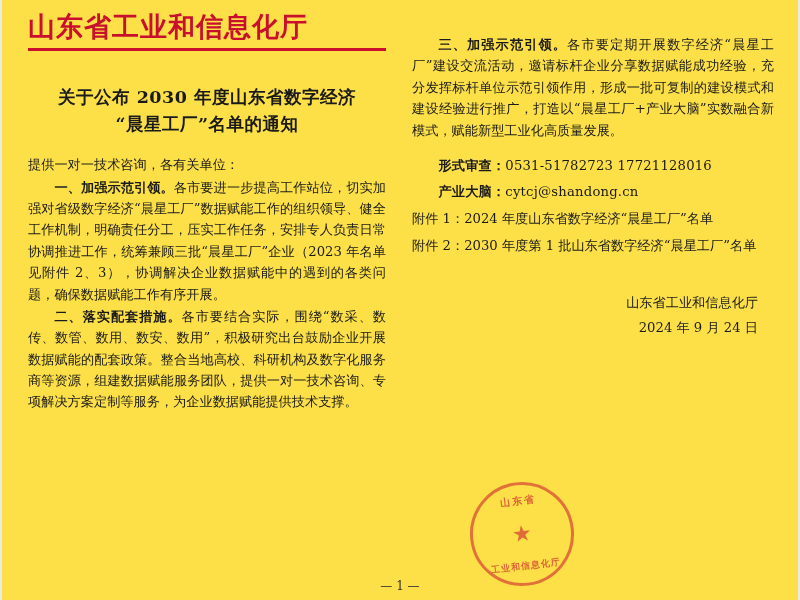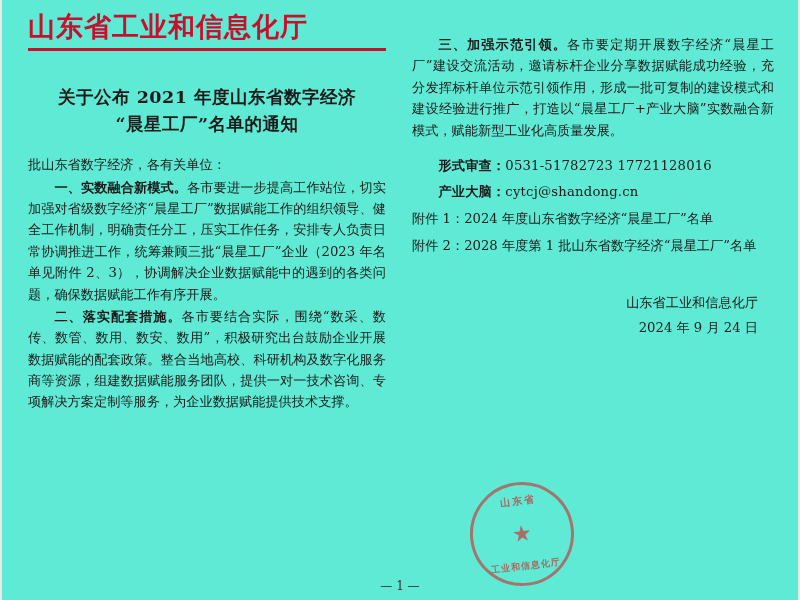--- a/index.html
+++ b/index.html
@@ -12,21 +12,21 @@
     height: 600px;
     overflow: hidden;
     font-family: "DejaVu Serif", "Liberation Serif", serif;
     color: #1a1a1a;
   }
   .page {
     position: relative;
     width: 800px;
     height: 600px;
     box-sizing: border-box;
-    background: #5eead4;
+    background: #fde047;
   }
   
   .masthead {
     position: absolute;
     left: 28px;
     top: 12px;
     width: 360px;
   }
   .masthead-title {
     color: #c8102e;
@@ -170,43 +170,43 @@
   <div class="scan-edge-left"></div>
   <div class="scan-edge-right"></div>
 
   <div class="masthead">
     <div class="masthead-title">山东省工业和信息化厅</div>
     <div class="masthead-rule"></div>
   </div>
 
   <div class="col col-left">
     <div class="doc-title">
-      <div>关于公布 2021 年度山东省数字经济</div>
+      <div>关于公布 2030 年度山东省数字经济</div>
       <div>“晨星工厂”名单的通知</div>
     </div>
 
-    <p>批山东省数字经济，各有关单位：</p>
-
-    <p class="indent2"><span class="b">一、实数融合新模式。</span><span>各市要进一步提高工作站位，切实加强对省级数字经济“晨星工厂”数据赋能工作的组织领导、健全工作机制，明确责任分工，压实工作任务，安排专人负责日常协调推进工作，统筹兼顾三批“晨星工厂”企业（2023 年名单见附件 2、3），协调解决企业数据赋能中的遇到的各类问题，确保数据赋能工作有序开展。</span></p>
+    <p>提供一对一技术咨询，各有关单位：</p>
+
+    <p class="indent2"><span class="b">一、加强示范引领。</span><span>各市要进一步提高工作站位，切实加强对省级数字经济“晨星工厂”数据赋能工作的组织领导、健全工作机制，明确责任分工，压实工作任务，安排专人负责日常协调推进工作，统筹兼顾三批“晨星工厂”企业（2023 年名单见附件 2、3），协调解决企业数据赋能中的遇到的各类问题，确保数据赋能工作有序开展。</span></p>
 
     <p class="indent2"><span class="b">二、落实配套措施。</span><span>各市要结合实际，围绕“数采、数传、数管、数用、数安、数用”，积极研究出台鼓励企业开展数据赋能的配套政策。整合当地高校、科研机构及数字化服务商等资源，组建数据赋能服务团队，提供一对一技术咨询、专项解决方案定制等服务，为企业数据赋能提供技术支撑。</span></p>
   </div>
 
   <div class="col col-right">
     <p class="indent2"><span class="b">三、加强示范引领。</span><span>各市要定期开展数字经济“晨星工厂”建设交流活动，邀请标杆企业分享数据赋能成功经验，充分发挥标杆单位示范引领作用，形成一批可复制的建设模式和建设经验进行推广，打造以“晨星工厂+产业大脑”实数融合新模式，赋能新型工业化高质量发展。</span></p>
 
 
     <div class="contact-block">
       <div class="contact-line"><span class="b">形式审查：</span><span>0531-51782723  17721128016</span></div>
       <div class="contact-line"><span class="b">产业大脑：</span><span>cytcj@shandong.cn</span></div>
     </div>
 
     <div class="attach-block">
       <div class="attach-line">附件 1：2024 年度山东省数字经济“晨星工厂”名单</div>
-      <div class="attach-line">附件 2：2028 年度第 1 批山东省数字经济“晨星工厂”名单</div>
+      <div class="attach-line">附件 2：2030 年度第 1 批山东省数字经济“晨星工厂”名单</div>
     </div>
 
     <div class="signature">
       <div>山东省工业和信息化厅</div>
       <div>2024 年 9 月 24 日</div>
     </div>
   </div>
 
   <div class="seal">
     <div class="seal-top">山东省</div>

